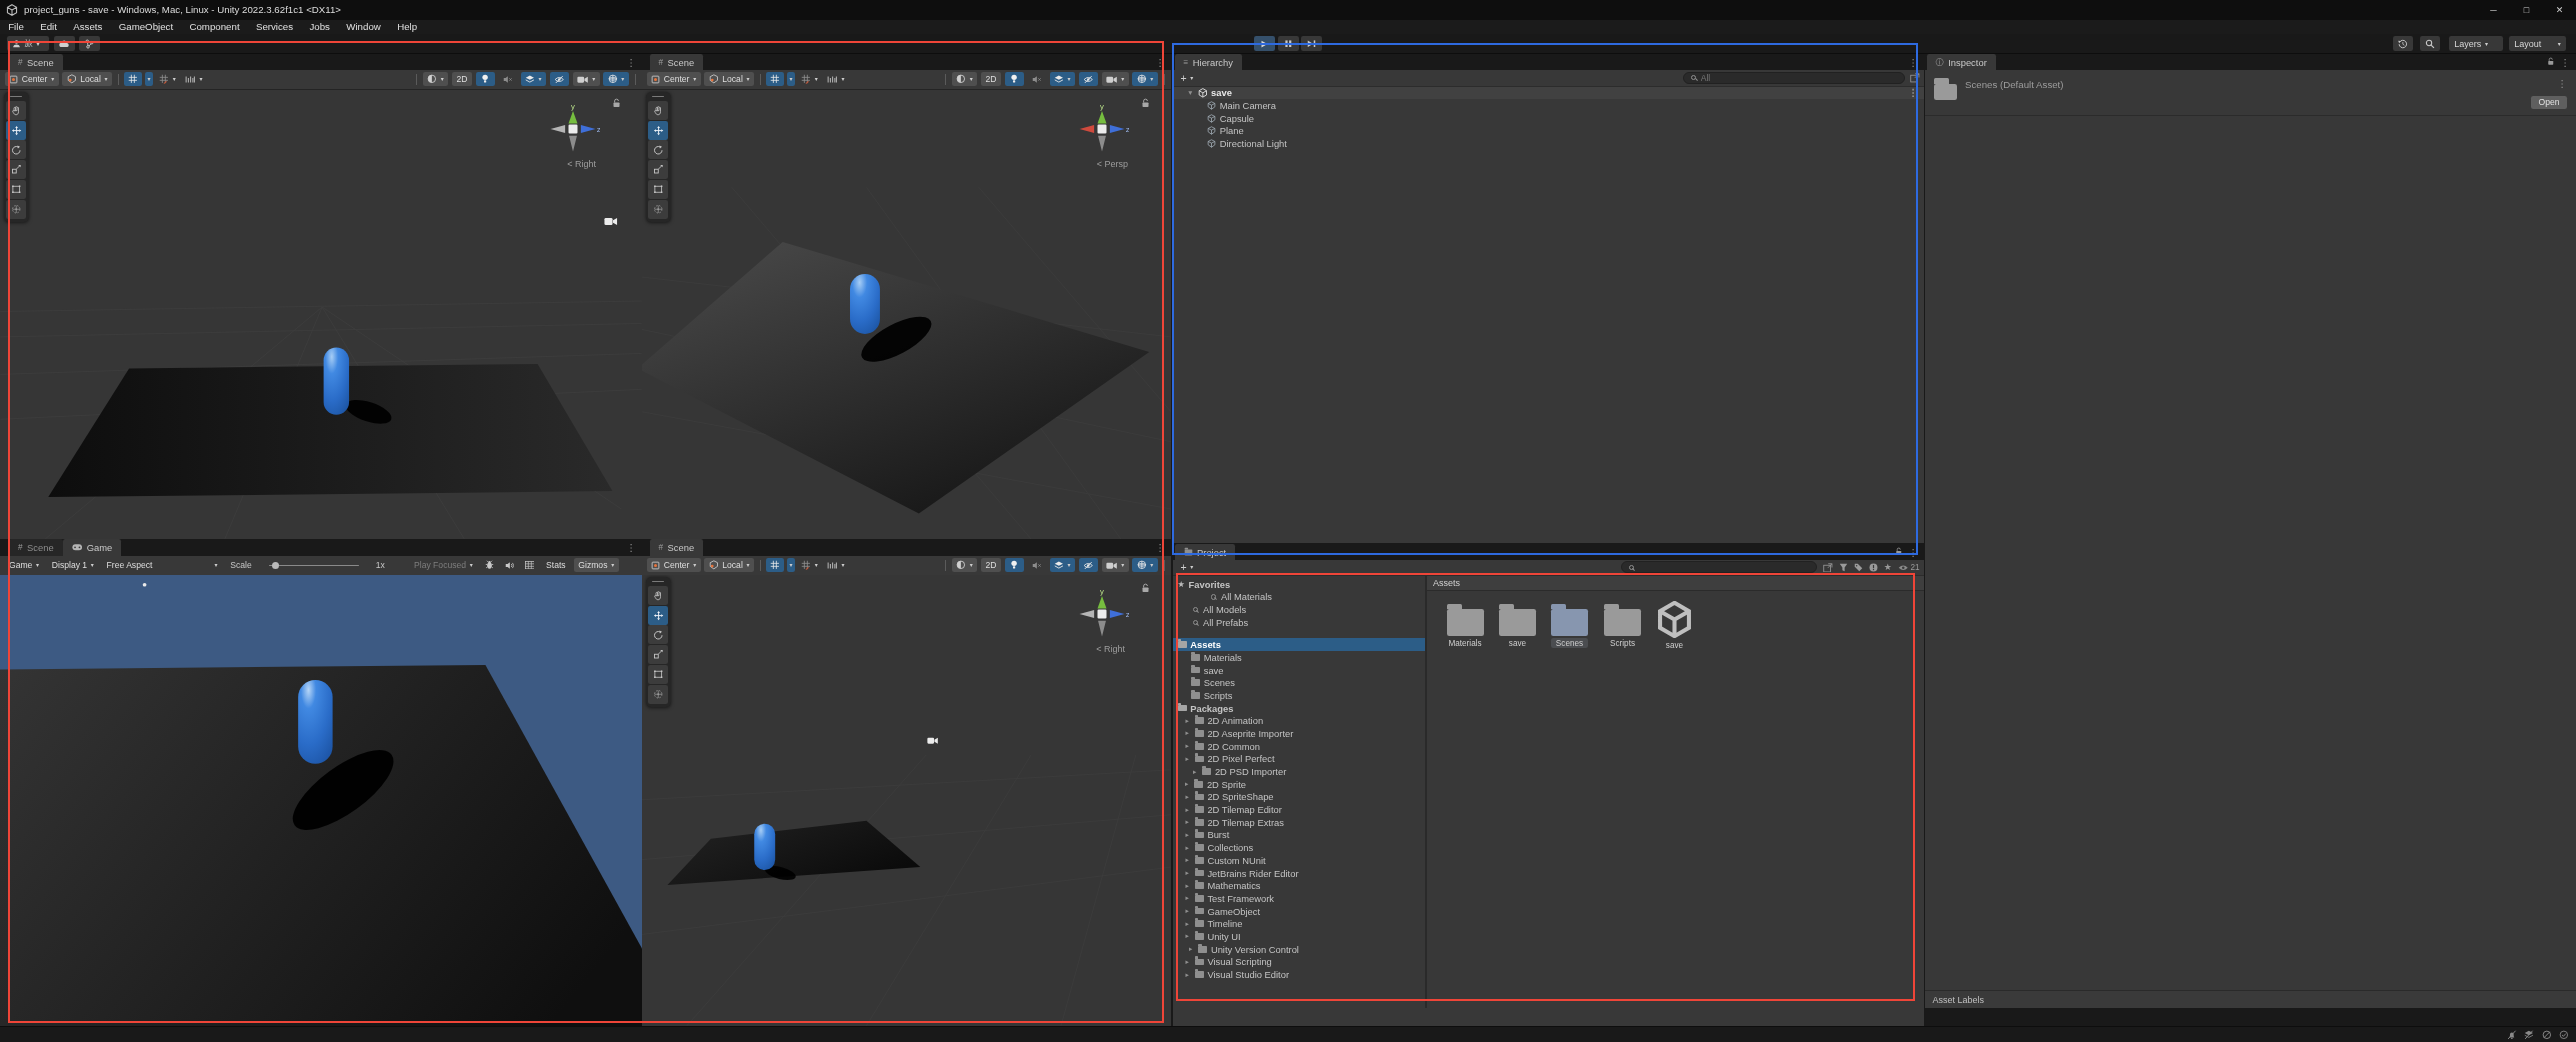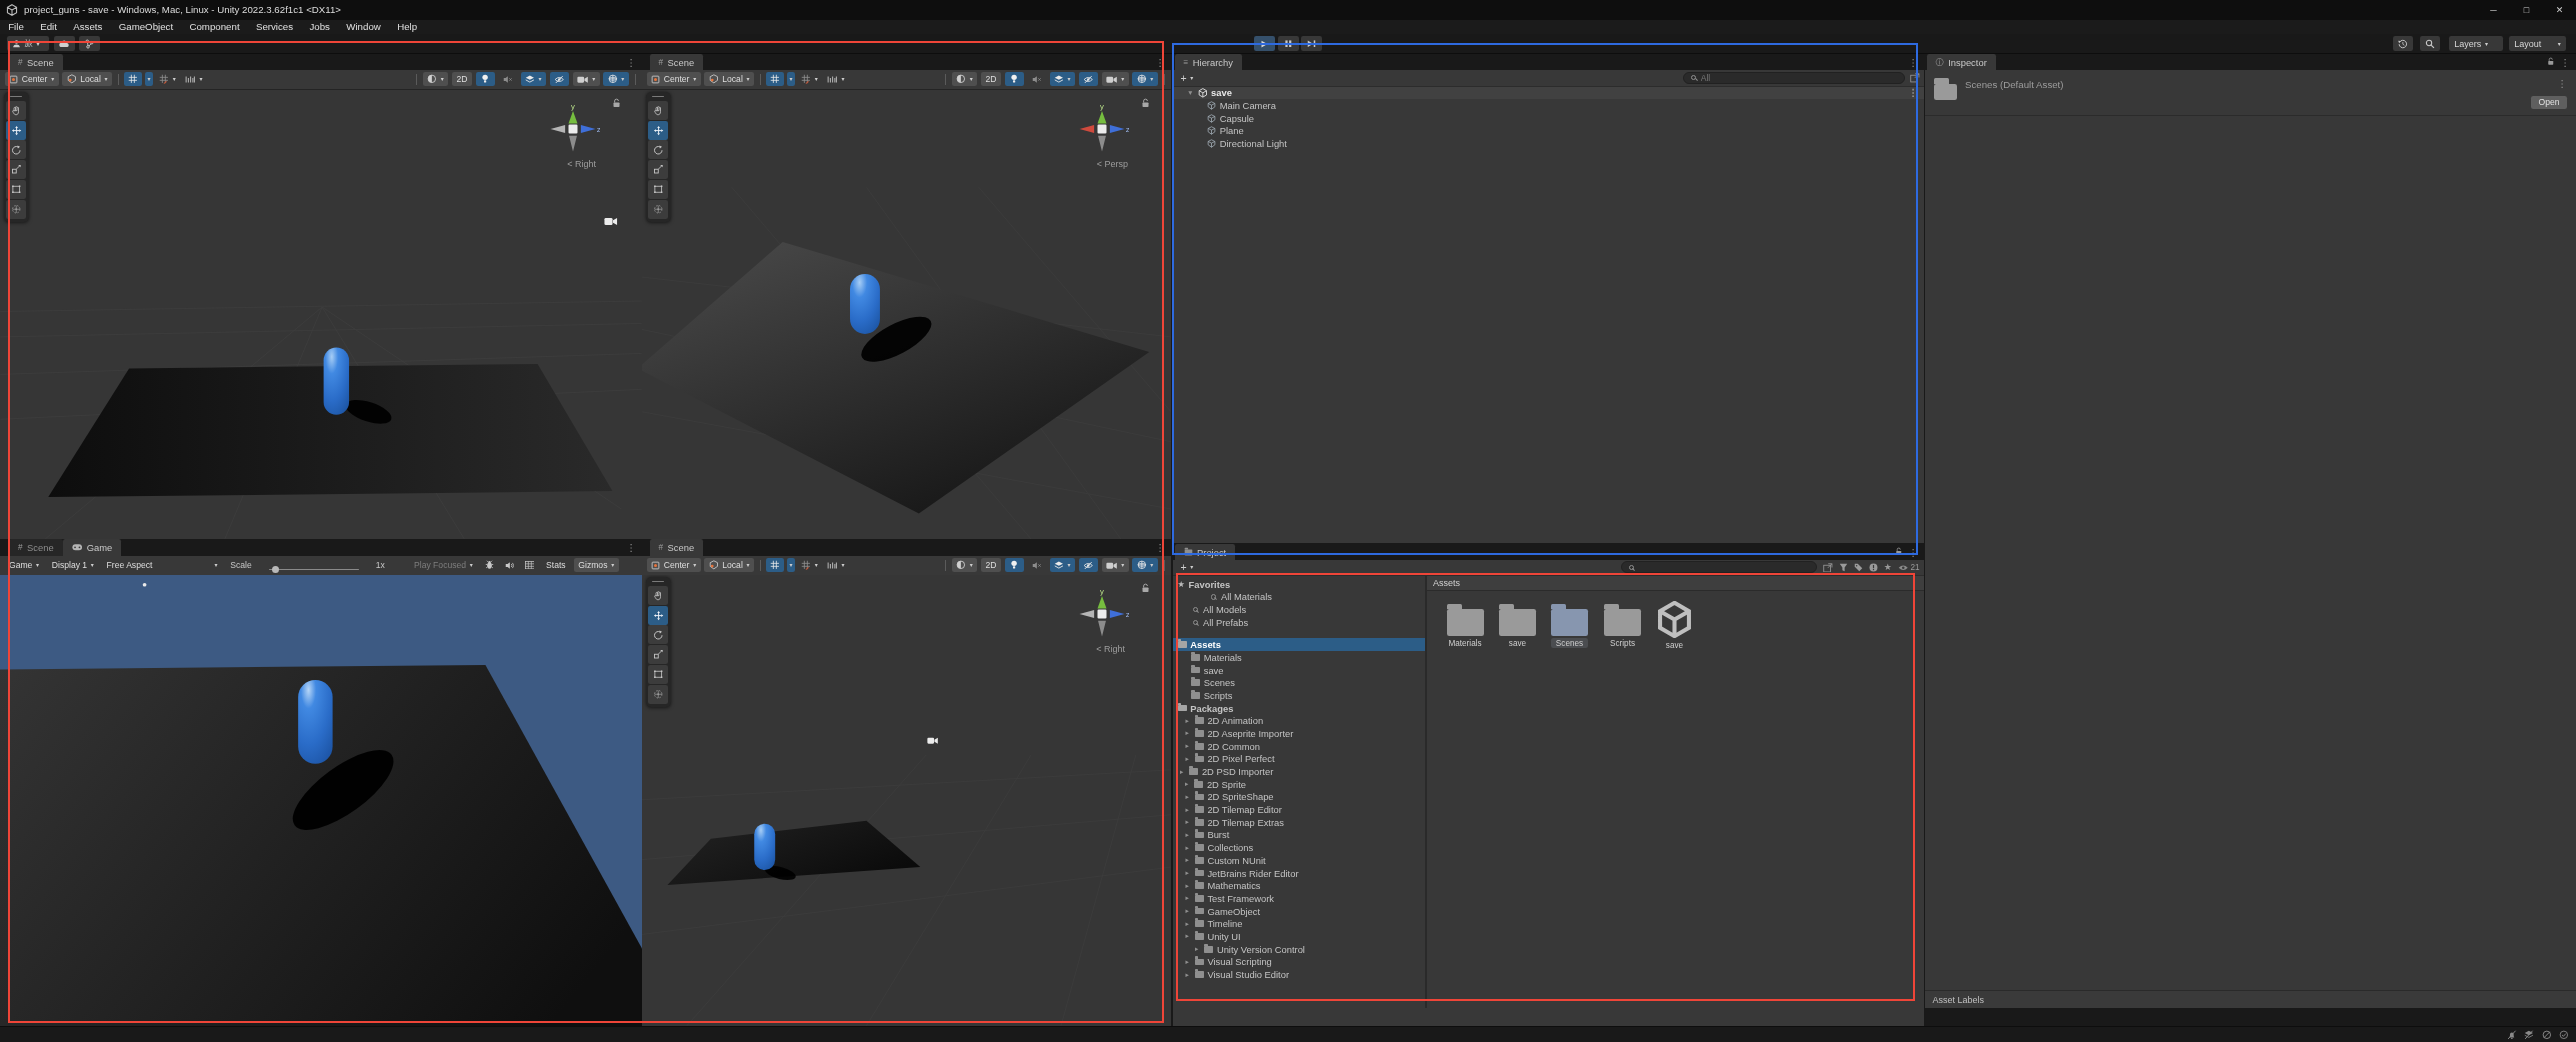--- a/index.html
+++ b/index.html
@@ -558,21 +558,21 @@
       <span class="caret">▾</span>
     </span>
   <span class="tbtn bare">
       <span>Display 1</span>
       <span class="caret">▾</span>
     </span>
   <span class="tbtn bare" style="width:120px;justify-content:space-between">
       <span>Free Aspect</span>
       <span class="caret">▾</span>
     </span>
-  <span style="display:inline-flex;align-items:flex-end;gap:17px;margin-left:4.5px">
+  <span style="display:inline-flex;align-items:center;gap:17px;margin-left:4.5px">
     <span style="font-size:8.6px">Scale</span>
     <span class="slidertrack" style="width:90px">
         <span class="sliderknob" style="left:3px"></span>
       </span>
     <span style="font-size:8.6px">1x</span>
   </span>
   <span class="tbtn bare dim" style="margin-left:21px">
       <span>Play Focused</span>
       <span class="caret">▾</span>
     </span>
@@ -981,21 +981,21 @@
       <div class="row" style="padding-left:10.5px">
           <span class="disc">▸</span>
           <span class="fold"></span>
           <span>2D Common</span>
         </div>
       <div class="row" style="padding-left:10.5px">
           <span class="disc">▸</span>
           <span class="fold"></span>
           <span>2D Pixel Perfect</span>
         </div>
-      <div class="row" style="padding-left:5px">
+      <div class="row" style="padding-left:18px">
           <span class="disc">▸</span>
           <span class="fold"></span>
           <span>2D PSD Importer</span>
         </div>
       <div class="row" style="padding-left:10px">
           <span class="disc">▸</span>
           <span class="fold"></span>
           <span>2D Sprite</span>
         </div>
       <div class="row" style="padding-left:10.5px">
@@ -1051,21 +1051,21 @@
       <div class="row" style="padding-left:10.5px">
           <span class="disc">▸</span>
           <span class="fold"></span>
           <span>Timeline</span>
         </div>
       <div class="row" style="padding-left:10.5px">
           <span class="disc">▸</span>
           <span class="fold"></span>
           <span>Unity UI</span>
         </div>
-      <div class="row" style="padding-left:20px">
+      <div class="row" style="padding-left:14px">
           <span class="disc">▸</span>
           <span class="fold"></span>
           <span>Unity Version Control</span>
         </div>
       <div class="row" style="padding-left:10.5px">
           <span class="disc">▸</span>
           <span class="fold"></span>
           <span>Visual Scripting</span>
         </div>
       <div class="row" style="padding-left:10.5px">

